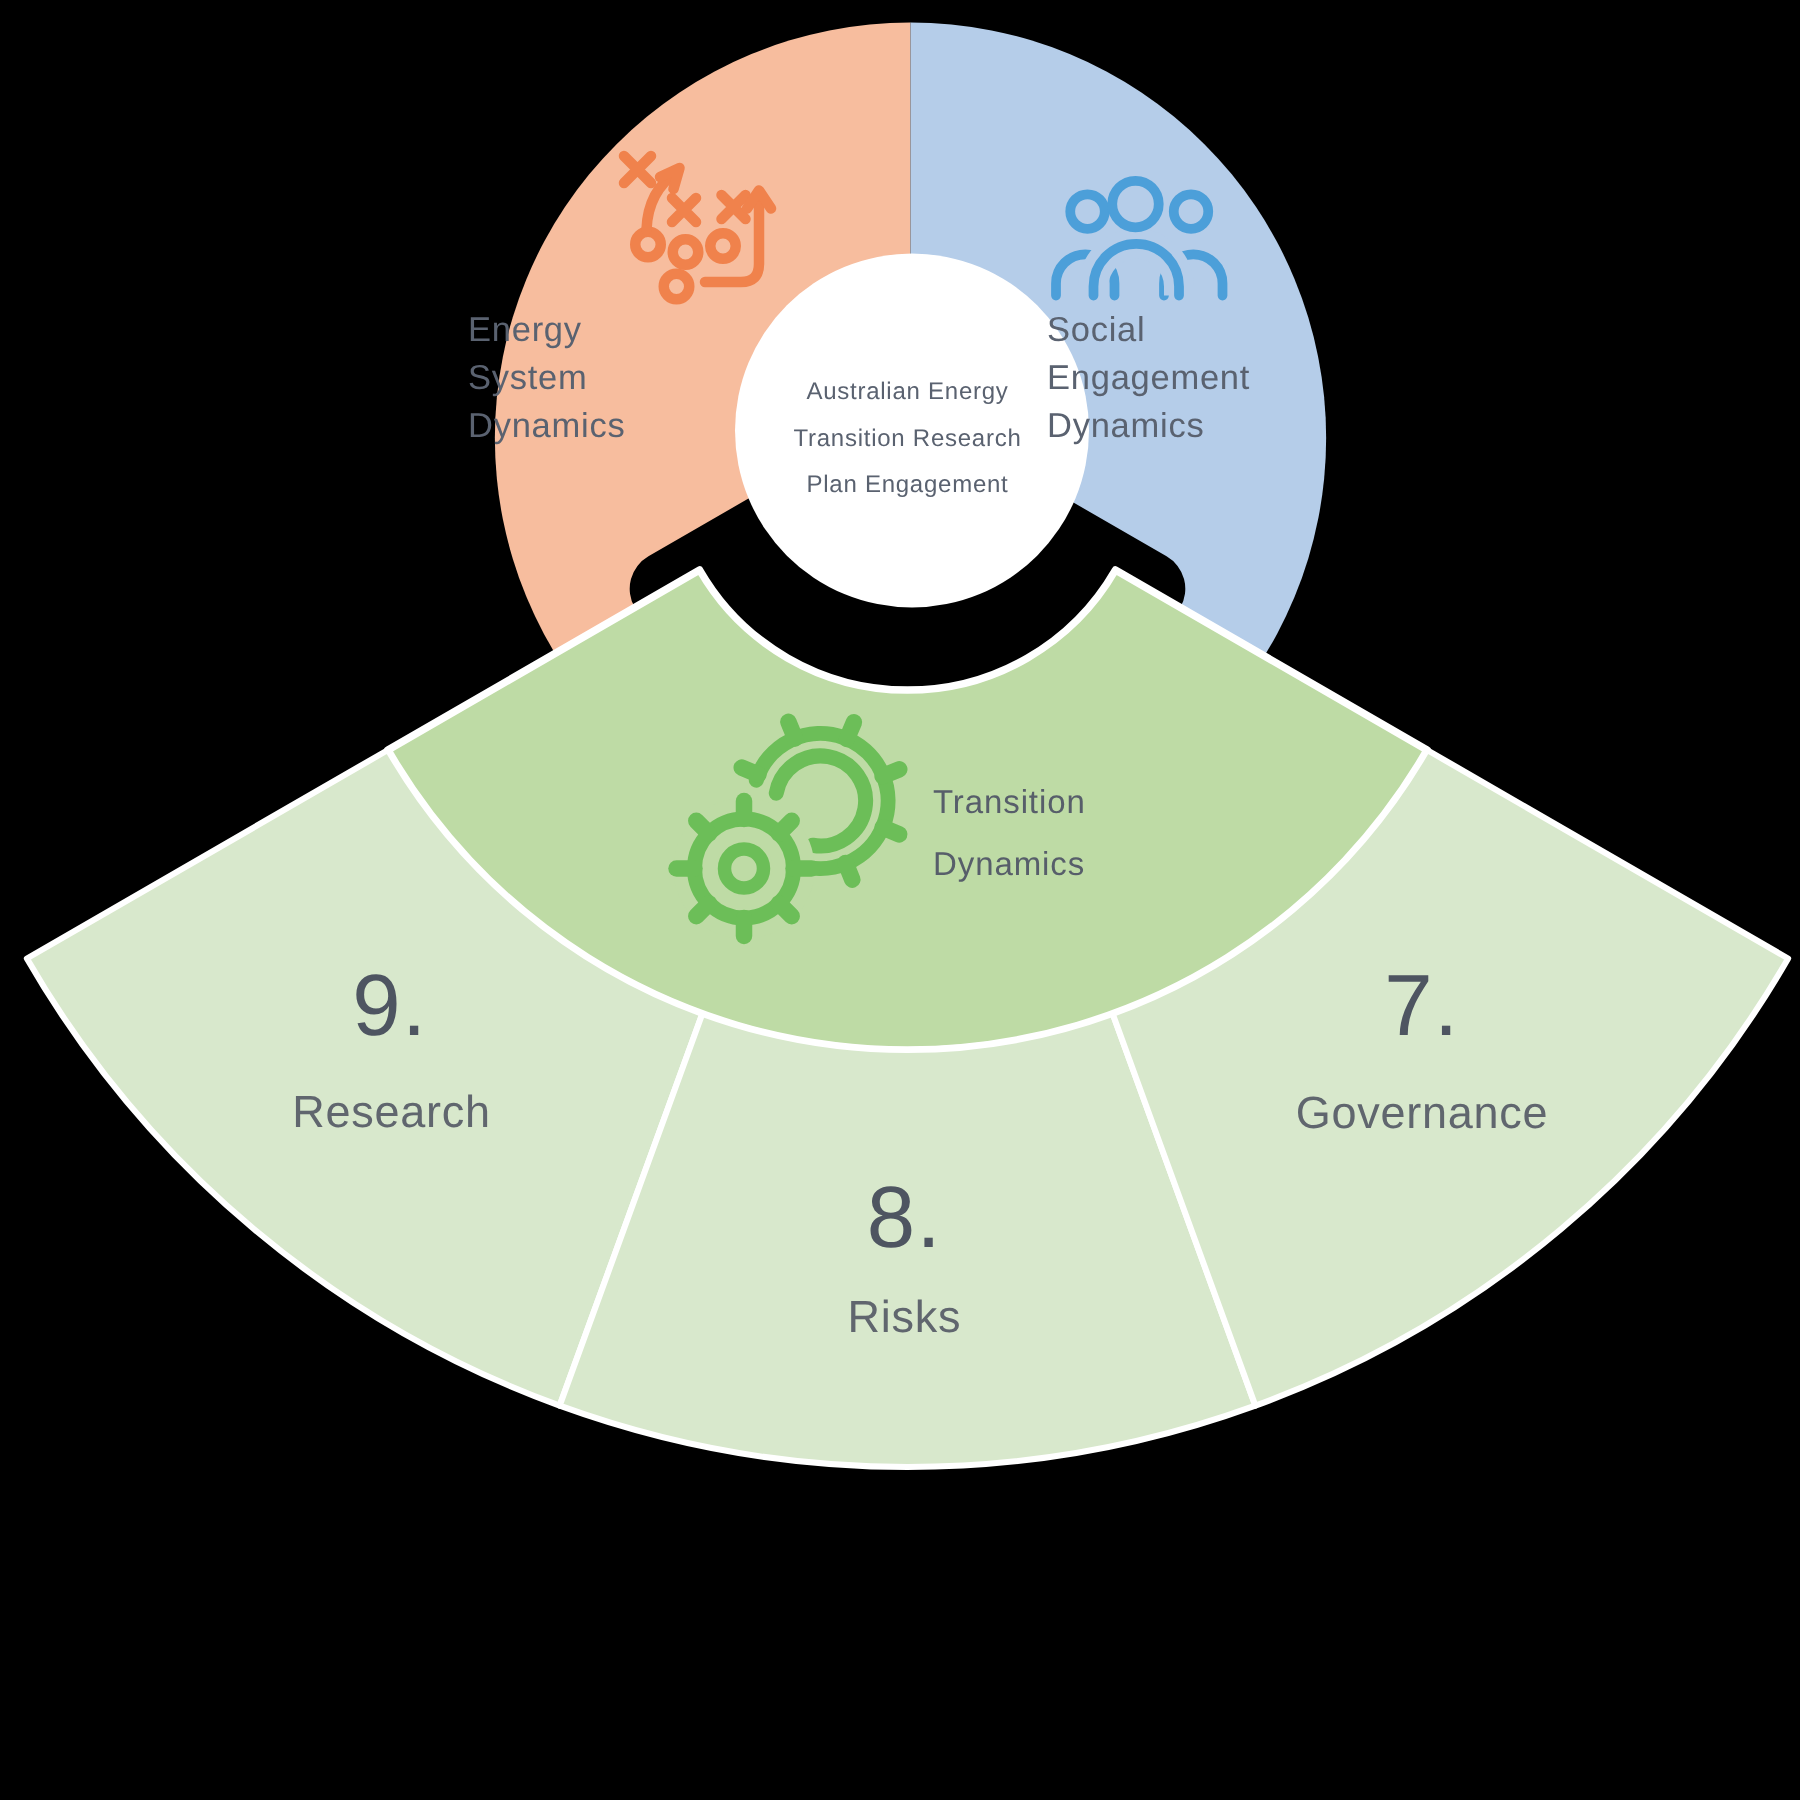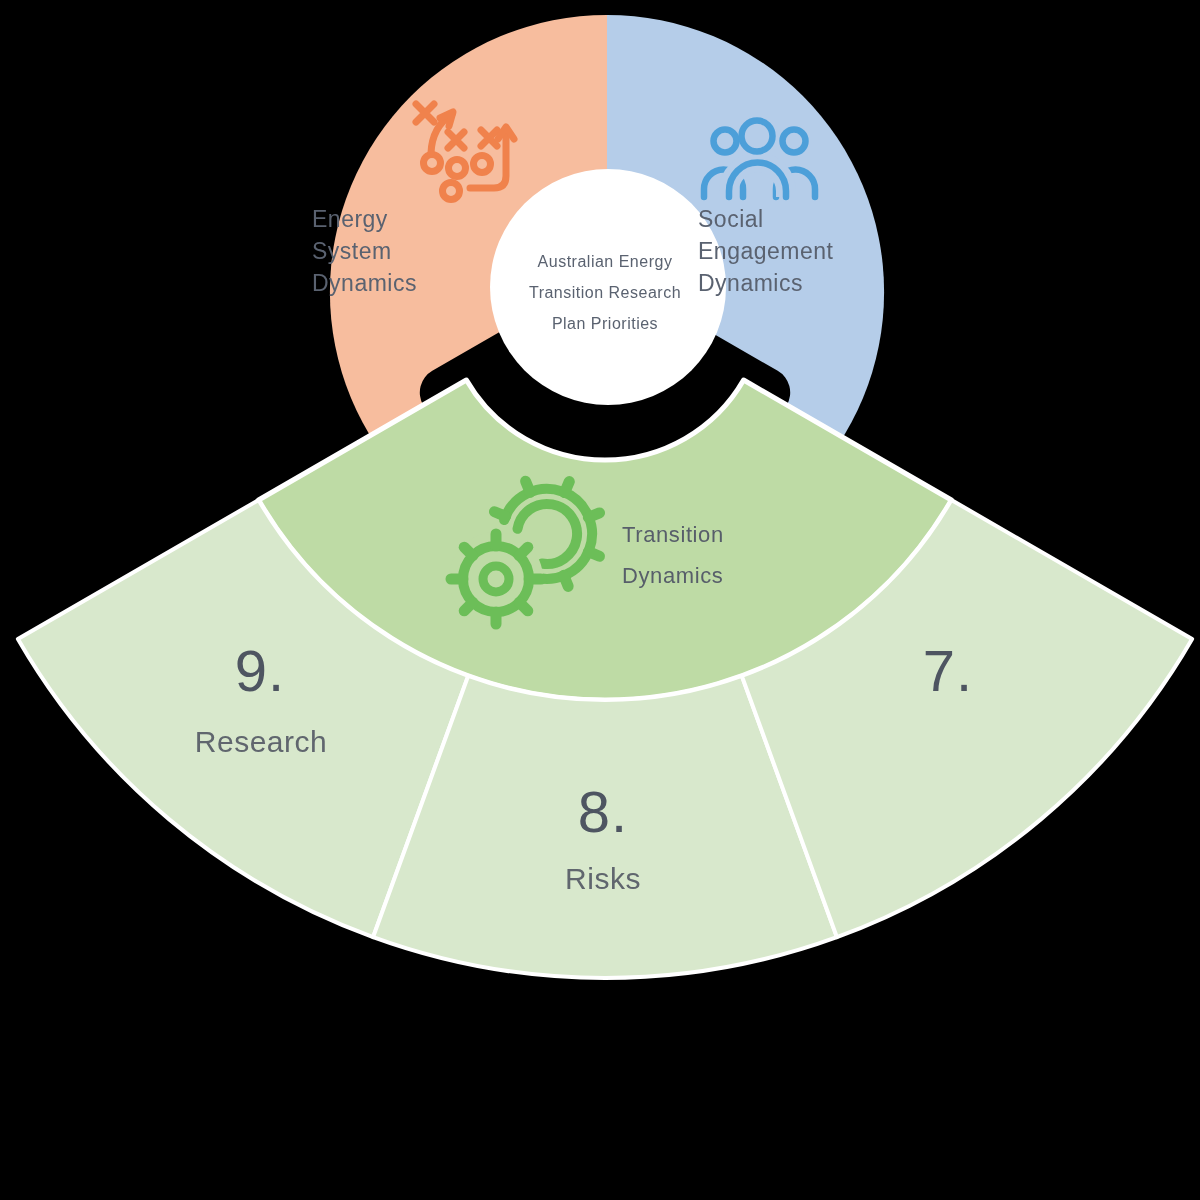--- a/index.html
+++ b/index.html
@@ -100,21 +100,21 @@
           <path d="M 496,546 L 496,534"></path>
           <path d="M 519.3,555.7 L 527.8,547.2"></path>
         </g>
       </g>
     </g>
   </svg>
 
   <div class="txt center-title">
     <div>Australian Energy</div>
     <div>Transition Research</div>
-    <div>Plan Priorities</div>
+    <div>Plan Engagement</div>
   </div>
 
   <div class="txt seg-label energy">
     <div>Energy</div>
     <div>System</div>
     <div>Dynamics</div>
   </div>
 
   <div class="txt seg-label social">
     <div>Social</div>
@@ -127,14 +127,15 @@
     <div>Dynamics</div>
   </div>
 
   <div class="txt sector-number num-9">9.</div>
   <div class="txt sector-label lab-9">Research</div>
 
   <div class="txt sector-number num-8">8.</div>
   <div class="txt sector-label lab-8">Risks</div>
 
   <div class="txt sector-number num-7">7.</div>
+  <div class="txt sector-label lab-7">Governance</div>
 
 </div>
 
 </body></html>

